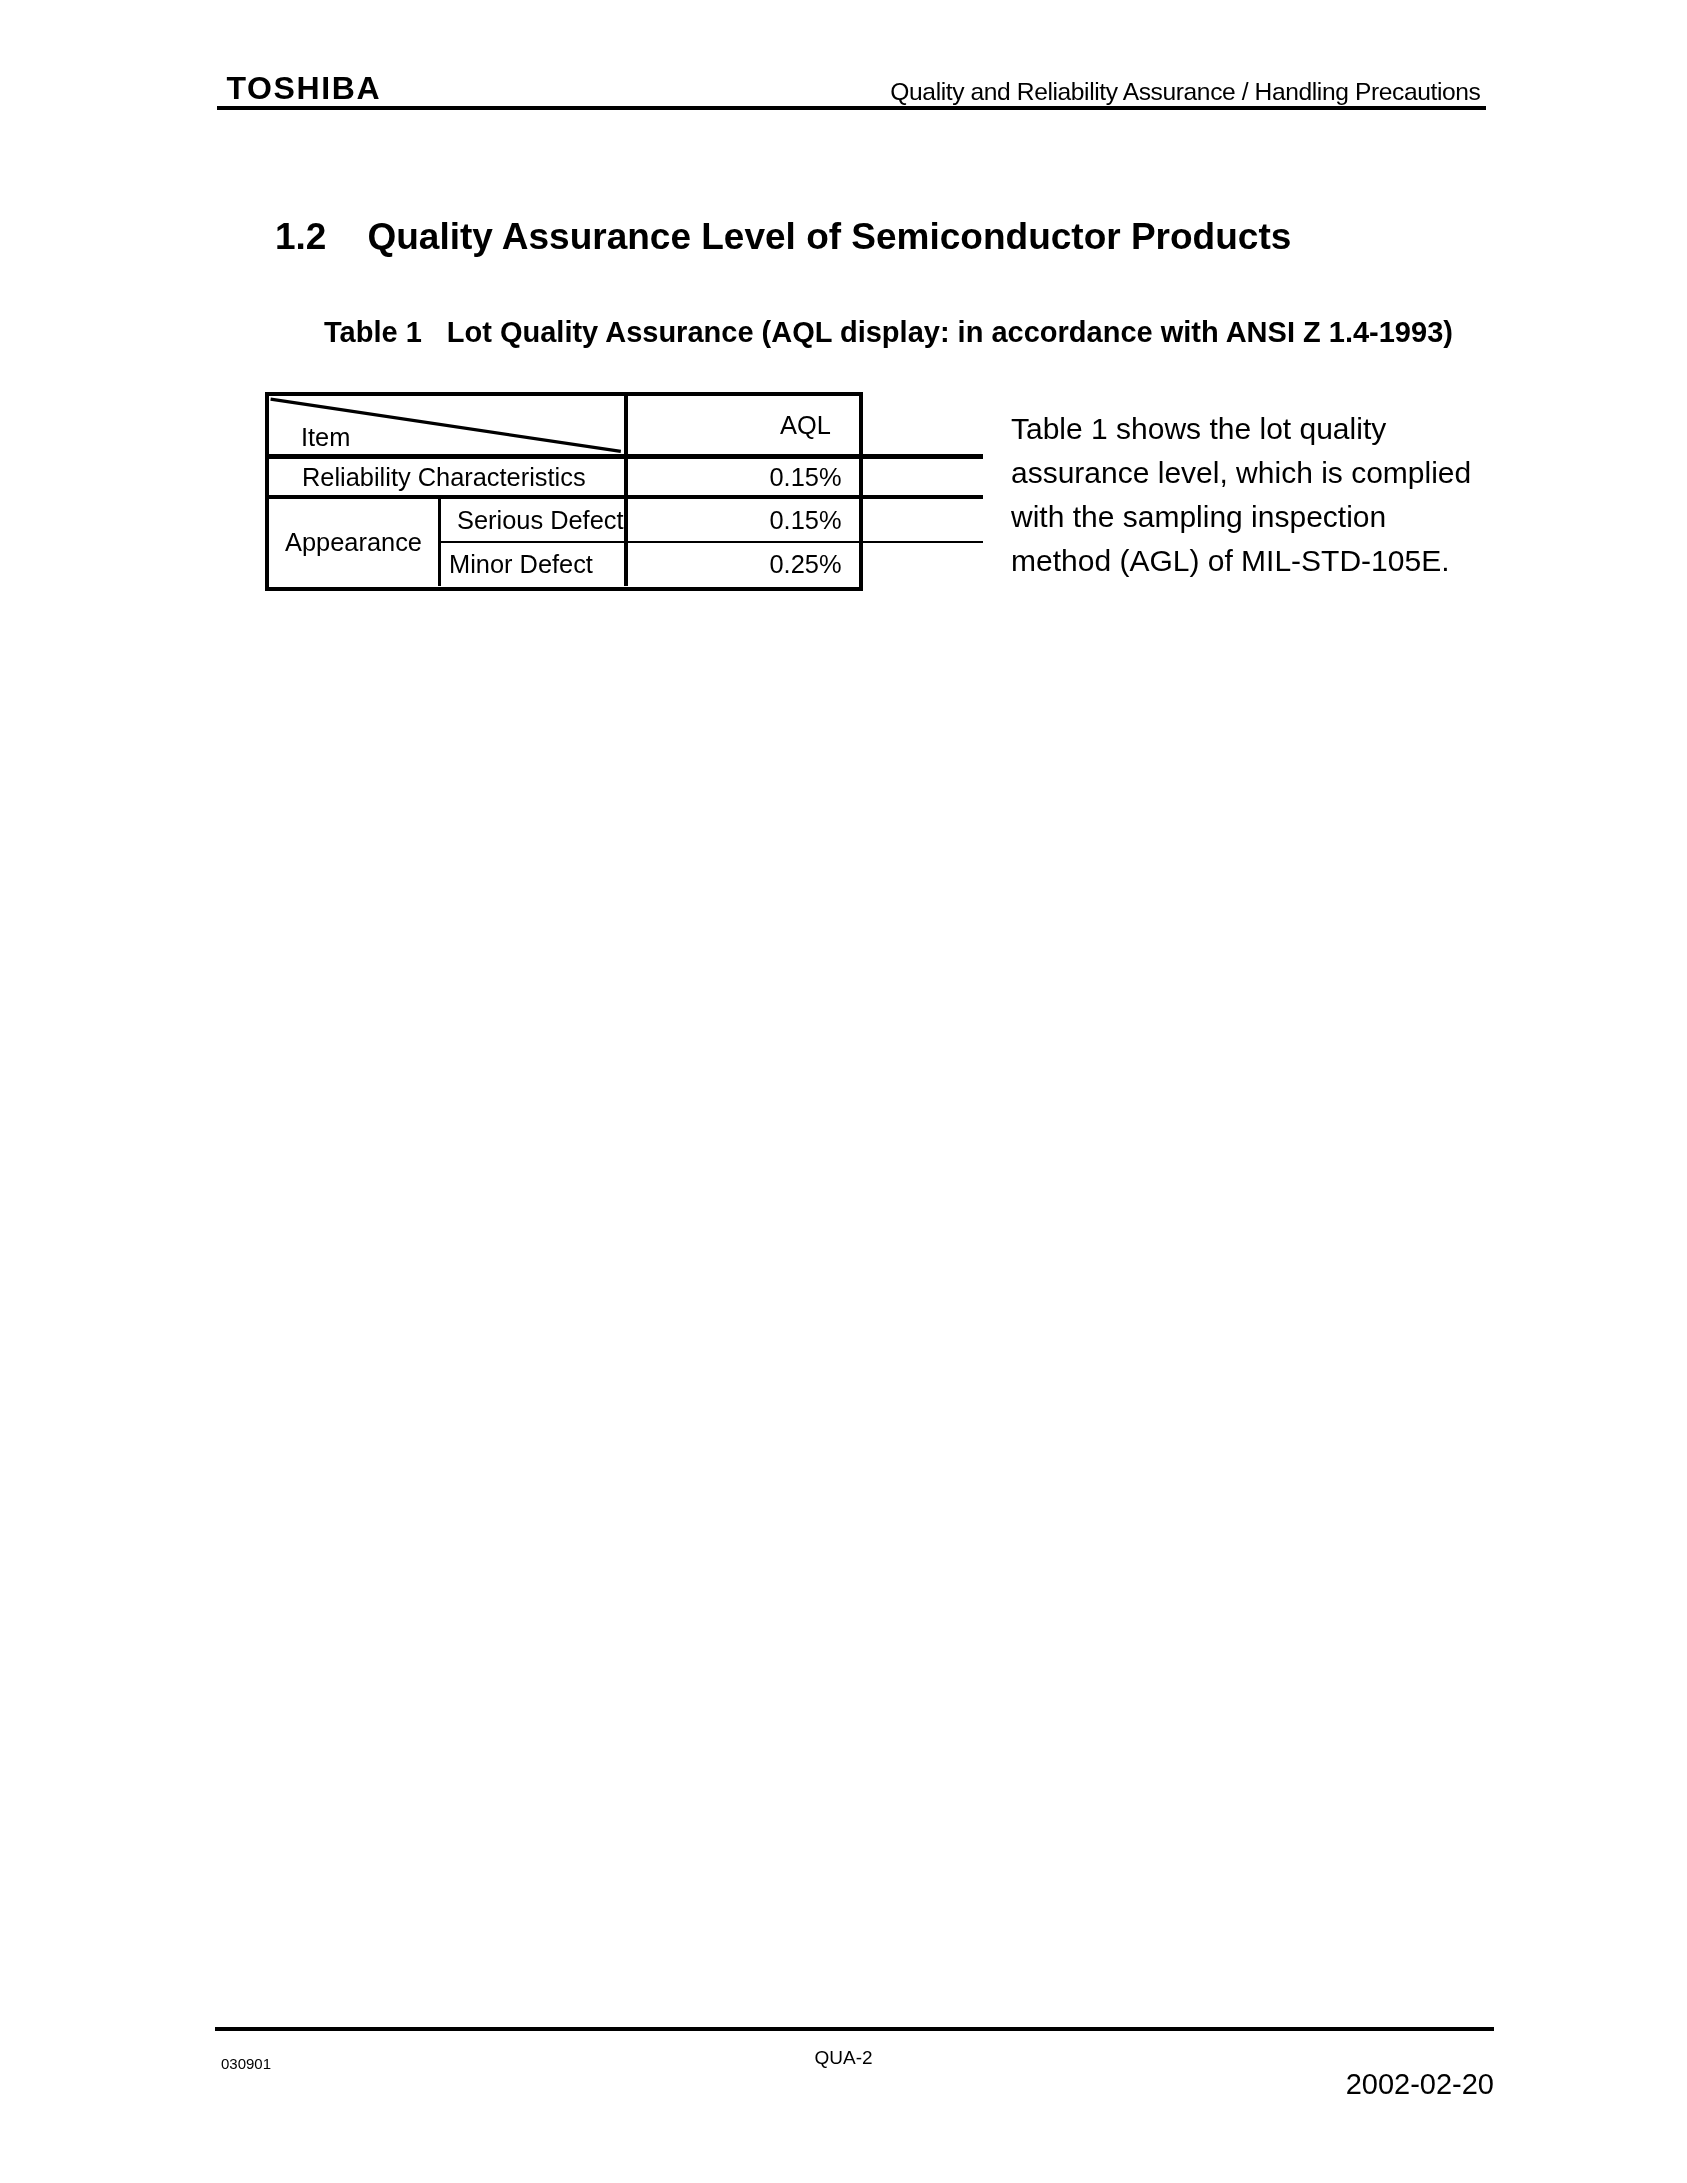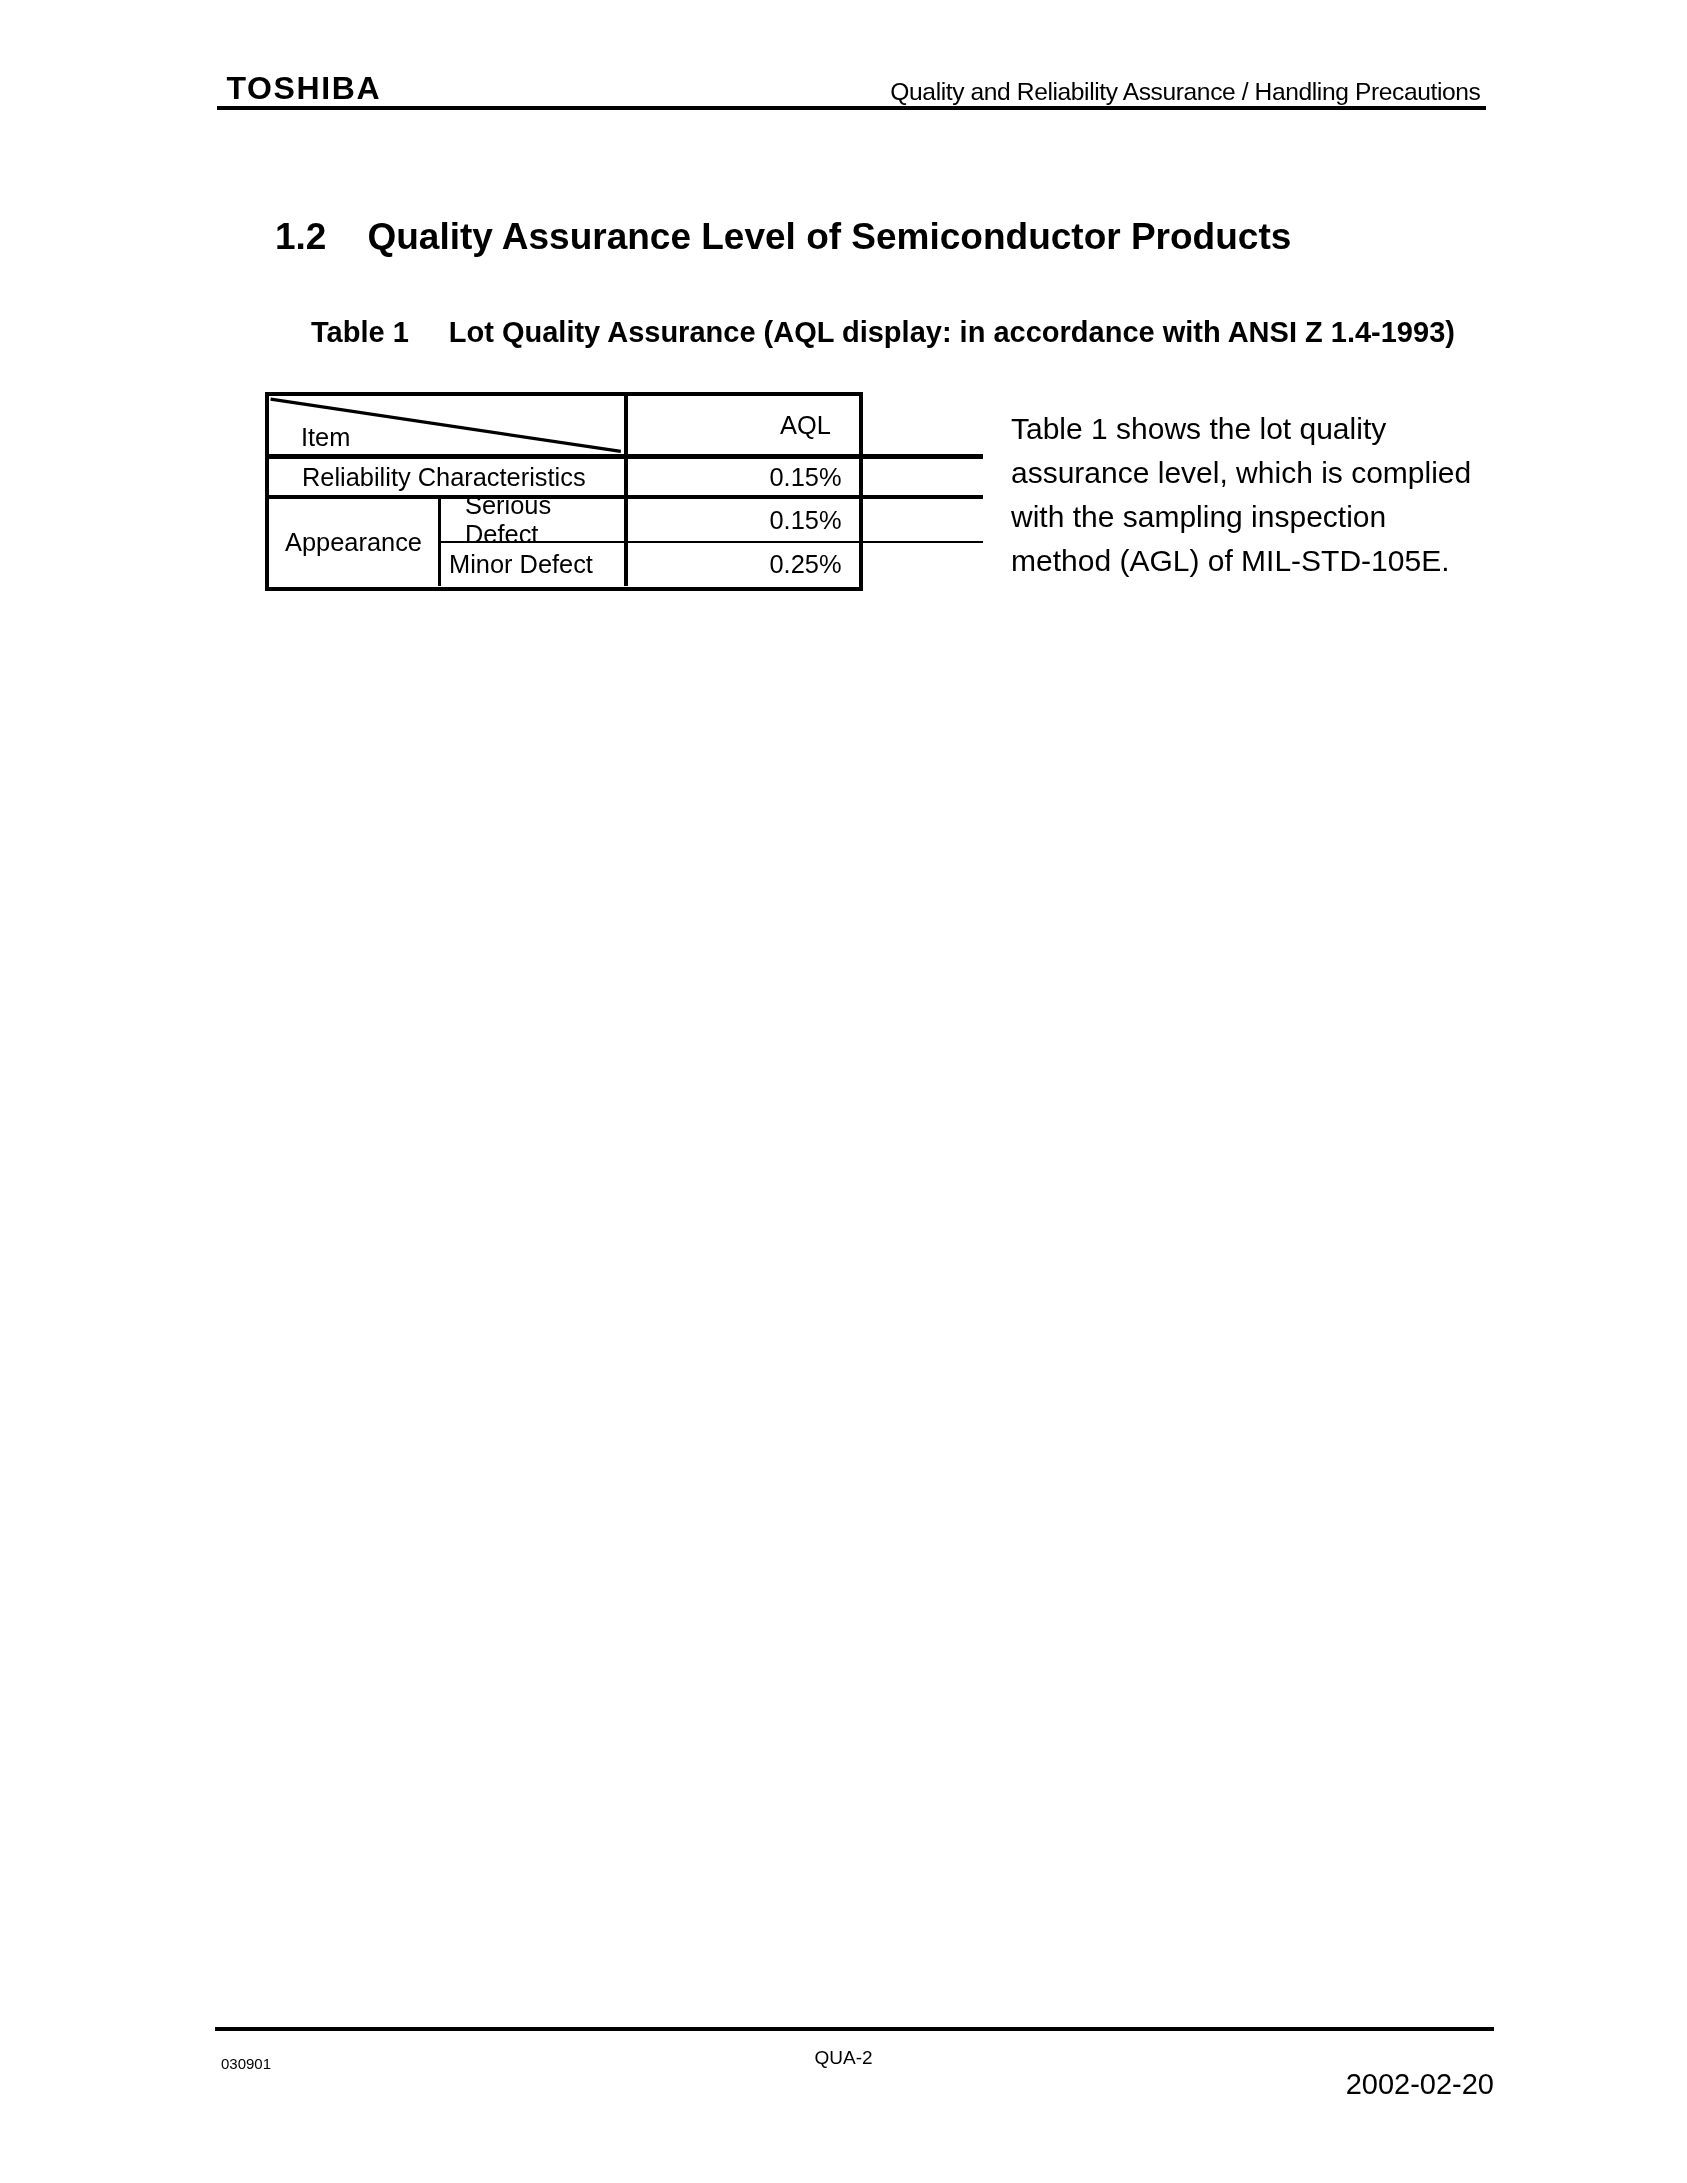--- a/index.html
+++ b/index.html
@@ -51,24 +51,24 @@
     display: flex;
     gap: 41px;
     font-size: 37px;
     font-weight: bold;
     white-space: nowrap;
   }
 
   
   .table-caption {
     position: absolute;
-    left: 311px;
+    left: 324px;
     top: 316px;
     display: flex;
-    gap: 40px;
+    gap: 25px;
     font-size: 29px;
     font-weight: bold;
     white-space: nowrap;
   }
 
   
   .qa-table {
     position: absolute;
     left: 265px;
     top: 392px;
@@ -125,21 +125,21 @@
   .cell-appearance {
     grid-column: 1;
     grid-row: 3 / 5;
     justify-content: center;
   }
   .cell-serious {
     grid-column: 2;
     grid-row: 3;
     border-left: 3.2px solid #000;
     border-bottom: 2.4px solid #000;
-    padding-left: 24px;
+    padding-left: 16px;
   }
   .cell-serious-val {
     grid-column: 3;
     grid-row: 3;
     border-left: 4px solid #000;
     border-bottom: 2.4px solid #000;
   }
   .cell-minor {
     grid-column: 2;
     grid-row: 4;

